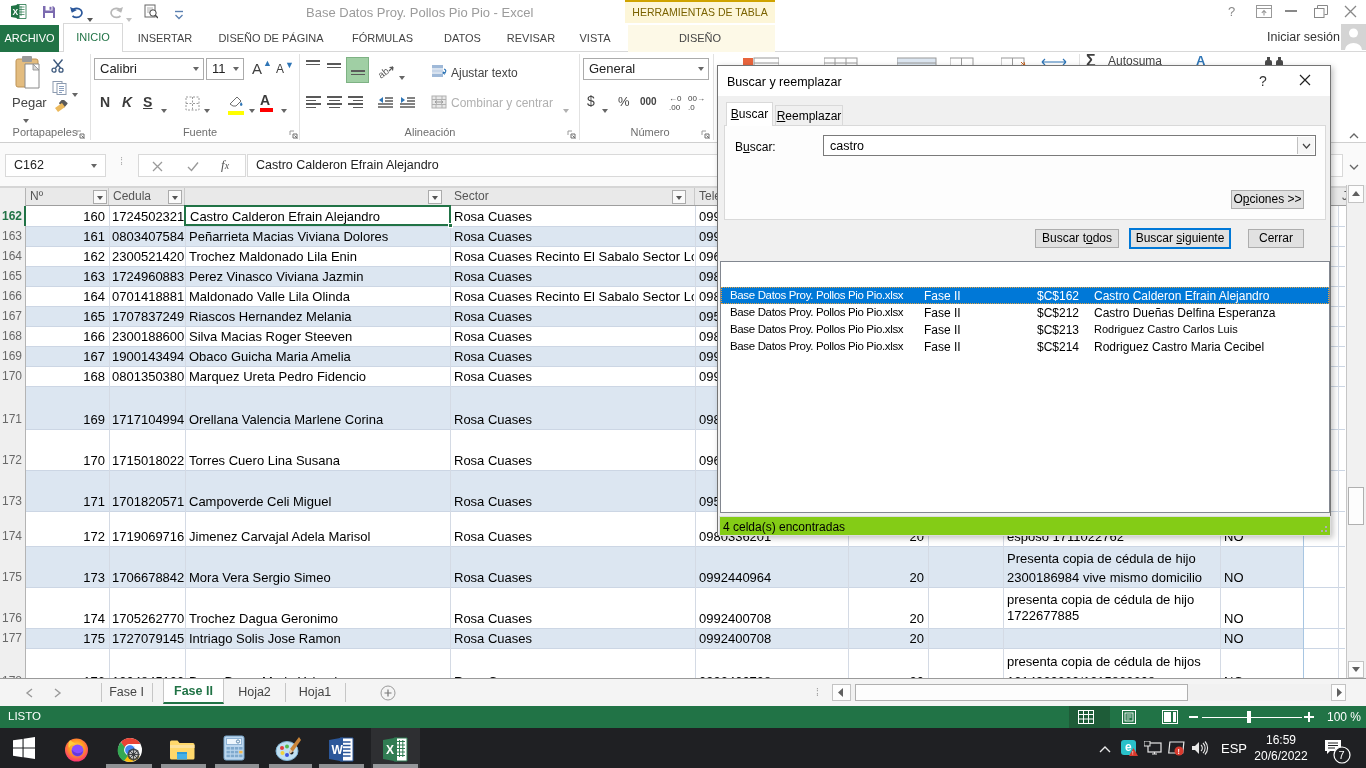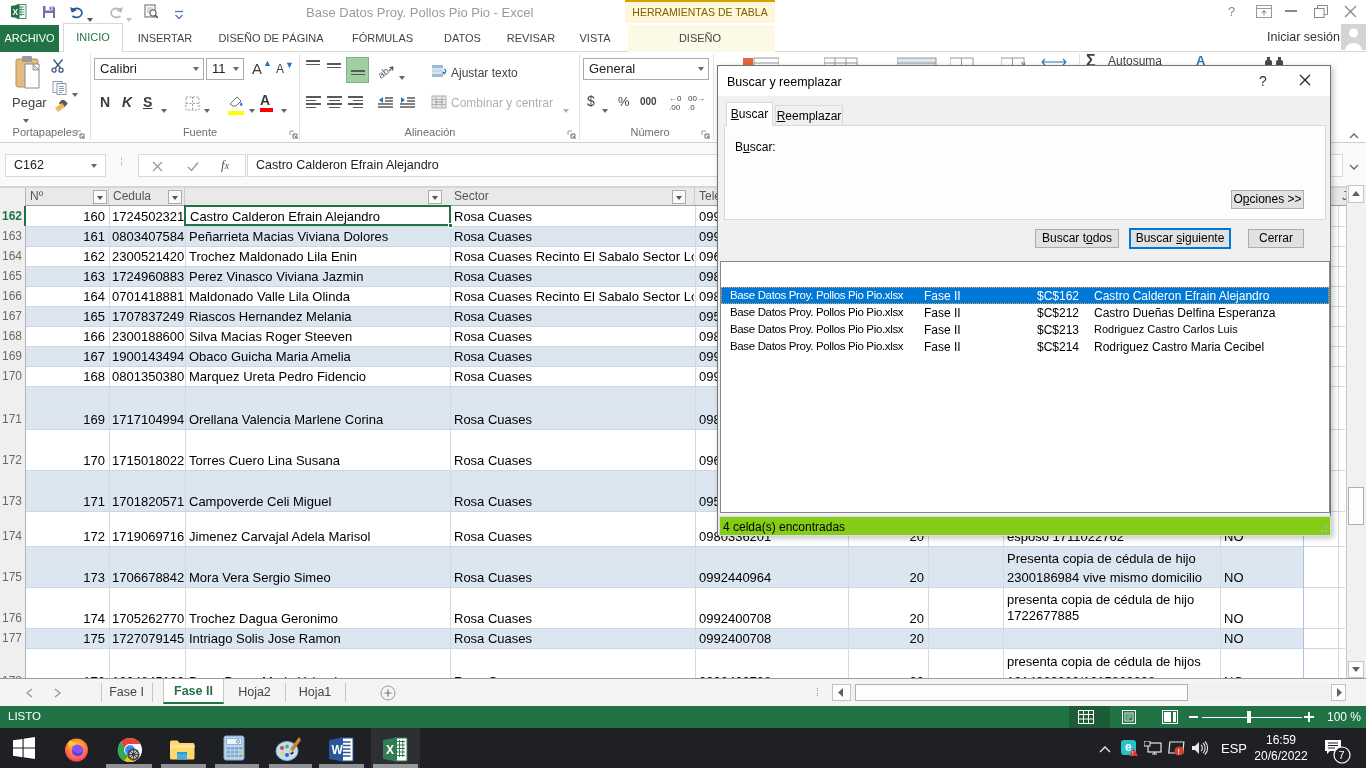--- a/index.html
+++ b/index.html
@@ -744,20 +744,26 @@
   <div class="abs" style="left:541px;top:7px;font-size:14px;color:#333;">?</div>
   <div class="abs" style="left:580px;top:7px;"><svg width="14" height="14">
         <path d="M2 2 L12 12 M12 2 L2 12" stroke="#222" stroke-width="1.2"></path>
       </svg></div>
 
   <div class="abs" style="left:8px;top:36px;width:47px;height:24px;background:#fff;border:1px solid #d9d9d9;border-bottom:none;font-size:12px;text-align:center;line-height:22px;z-index:2;"><u>B</u>uscar</div>
   <div class="abs" style="left:57px;top:39px;width:68px;height:21px;background:#f0f0f0;border:1px solid #d9d9d9;border-bottom:none;font-size:12px;text-align:center;line-height:20px;"><u>R</u>eemplazar</div>
 
   <div class="abs" style="left:6px;top:59px;width:602px;height:95px;background:#fdfdfd;border:1px solid #d9d9d9;"></div>
   <div class="abs" style="left:17px;top:74px;font-size:12px;color:#000;">B<u>u</u>scar:</div>
+  <div class="abs" style="left:105px;top:69px;width:493px;height:21px;background:#fff;border:1px solid #7a7a7a;">
+    <span style="position:absolute;left:6px;top:3px;font-size:12.5px;">castro</span>
+    <span style="position:absolute;right:1px;top:1px;width:17px;height:17px;background:#f6f6f6;border-left:1px solid #c0c0c0;"><svg width="17" height="17">
+          <path d="M5 7 l3.5 4 3.5-4" stroke="#444" fill="none" stroke-width="1.2"></path>
+        </svg></span>
+  </div>
   <div class="abs dbtn" style="left:513px;top:124px;width:73px;height:19px;line-height:17px;"><u style="text-decoration:none;">O<span style="text-decoration:underline;">p</span>ciones</u> &gt;&gt;</div>
 
   <div class="abs dbtn" style="left:317px;top:163px;width:84px;height:19px;line-height:17px;">Buscar t<u>o</u>dos</div>
   <div class="abs dbtn" style="left:411px;top:162px;width:102px;height:21px;line-height:17px;border:2px solid #0078d7;">Buscar <u>s</u>iguiente</div>
   <div class="abs dbtn" style="left:530px;top:163px;width:56px;height:19px;line-height:17px;">Cerrar</div>
 
   <div class="abs" style="left:2px;top:195px;width:610px;height:252px;background:#fff;border:1px solid #828790;">
     <div class="abs" style="left:0;top:25px;width:608px;height:17px;background:#0078d7;color:#fff;outline:1px dotted #e8a33d;outline-offset:-1px;">
       <span class="abs" style="left:9px;top:2px;font-size:11.5px;letter-spacing:-0.35px;">Base Datos Proy. Pollos Pio Pio.xlsx</span>
       <span class="abs" style="left:203px;top:2px;font-size:12px;">Fase II</span>

